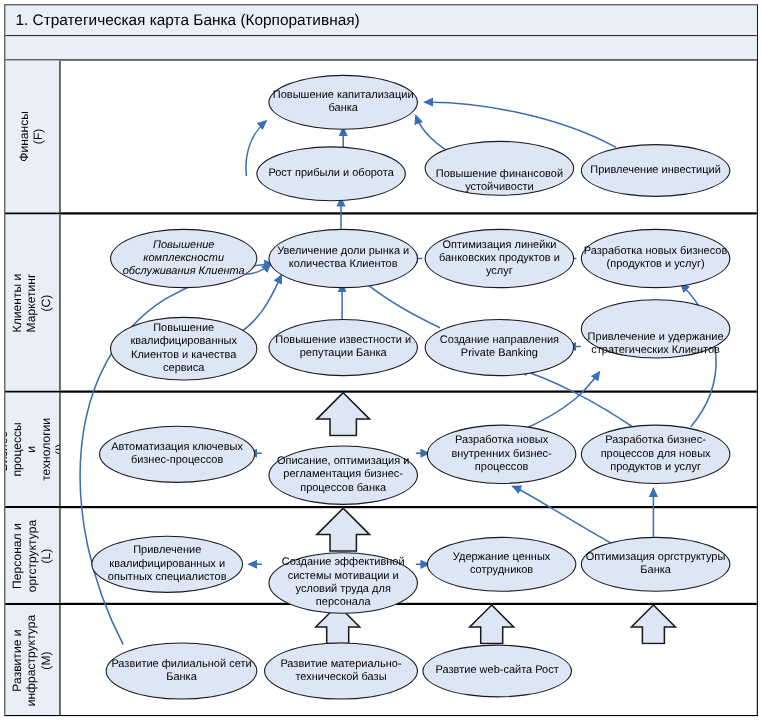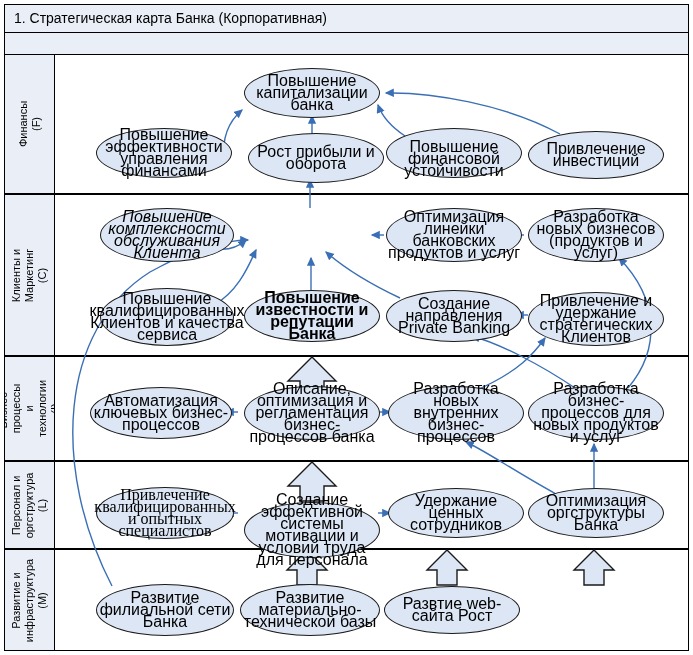--- a/index.html
+++ b/index.html
@@ -24,21 +24,21 @@
             background:#e9eef7;border-right:1px solid #000;box-sizing:border-box;
             display:flex;align-items:center;justify-content:center;overflow:hidden;}
   .rowlabel-inner{transform:rotate(-90deg);white-space:normal;text-align:center;
                   font-size:11px;line-height:13px;color:#000;}
 
   
   #wires{position:absolute;left:0;top:0;width:693px;height:655px;pointer-events:none;}
 
   
   .node{position:absolute;display:flex;align-items:center;justify-content:center;
-        text-align:center;color:#000;font-size:16px;line-height:12px;
+        text-align:center;color:#000;font-size:10px;line-height:12px;
         background:#dce6f4;border:1.3px solid #1a1a1a;border-radius:50%;
         box-sizing:border-box;}
   .node span{display:block;width:128%;}
 
   
   .blockarrow{position:absolute;}
 </style>
 </head>
 <body>
 
@@ -121,69 +121,69 @@
   <svg class="blockarrow" style="left:424px;top:548px;" width="46" height="38" viewBox="0 0 46 38">
     <path d="M23,2 L43,22 L33,22 L33,37 L13,37 L13,22 L3,22 z" fill="#dce6f4" stroke="#1a1a1a" stroke-width="1.4"></path>
   </svg>
   <svg class="blockarrow" style="left:571px;top:548px;" width="46" height="38" viewBox="0 0 46 38">
     <path d="M23,2 L43,22 L33,22 L33,37 L13,37 L13,22 L3,22 z" fill="#dce6f4" stroke="#1a1a1a" stroke-width="1.4"></path>
   </svg>
 
   <div class="node" style="left:244px;top:68px;width:136px;height:50px;">
     <span>Повышение капитализации банка</span>
   </div>
-  <div class="node" style="left:96px;top:128px;width:136px;height:50px;">
-    <span>Повышение эффективности управления финансами</span>
-  </div>
-  <div class="node" style="left:248px;top:133px;width:136px;height:50px;">
+  <div class="node" style="left:233px;top:133px;width:136px;height:50px;">
     <span>Рост прибыли и оборота</span>
   </div>
   <div class="node" style="left:386px;top:128px;width:136px;height:50px;align-items:flex-end;">
     <span>Повышение финансовой устойчивости</span>
   </div>
   <div class="node" style="left:528px;top:131px;width:136px;height:48px;">
     <span>Привлечение инвестиций</span>
   </div>
 
   <div class="node" style="left:100px;top:208px;width:134px;height:54px;font-style:italic;">
     <span>Повышение комплексности обслуживания Клиента</span>
   </div>
+  <div class="node" style="left:244px;top:208px;width:136px;height:54px;">
+    <span>Увеличение доли рынка и количества Клиентов</span>
+  </div>
   <div class="node" style="left:386px;top:208px;width:136px;height:54px;">
     <span>Оптимизация линейки банковских продуктов и услуг</span>
   </div>
   <div class="node" style="left:528px;top:208px;width:136px;height:54px;">
     <span>Разработка новых бизнесов (продуктов и услуг)</span>
   </div>
   <div class="node" style="left:100px;top:288px;width:134px;height:58px;">
     <span>Повышение квалифицированных Клиентов и качества сервиса</span>
   </div>
-  <div class="node" style="left:244px;top:290px;width:136px;height:52px;font-weight:bold;">
+  <div class="node" style="left:244px;top:290px;width:136px;height:52px;">
     <span>Повышение известности и репутации Банка</span>
   </div>
   <div class="node" style="left:386px;top:290px;width:136px;height:52px;">
     <span>Создание направления Private Banking</span>
   </div>
-  <div class="node" style="left:528px;top:292px;width:136px;height:54px;">
+  <div class="node" style="left:528px;top:272px;width:136px;height:54px;align-items:flex-end;">
     <span>Привлечение и удержание стратегических Клиентов</span>
   </div>
 
   <div class="node" style="left:90px;top:387px;width:142px;height:52px;">
     <span>Автоматизация ключевых бизнес-процессов</span>
   </div>
-  <div class="node" style="left:244px;top:386px;width:136px;height:54px;">
+  <div class="node" style="left:244px;top:405px;width:136px;height:54px;">
     <span>Описание, оптимизация и регламентация бизнес-процессов банка</span>
   </div>
   <div class="node" style="left:388px;top:386px;width:136px;height:54px;">
     <span>Разработка новых внутренних бизнес-процессов</span>
   </div>
   <div class="node" style="left:528px;top:386px;width:136px;height:54px;">
     <span>Разработка бизнес-процессов для новых продуктов и услуг</span>
   </div>
 
-  <div class="node" style="left:96px;top:487px;width:138px;height:52px;font-family:Liberation Serif, serif;">
+  <div class="node" style="left:83px;top:487px;width:138px;height:52px;">
     <span>Привлечение квалифицированных и опытных специалистов</span>
   </div>
   <div class="node" style="left:244px;top:502px;width:136px;height:56px;">
     <span>Создание эффективной системы мотивации и условий труда для персонала</span>
   </div>
   <div class="node" style="left:388px;top:488px;width:136px;height:50px;">
     <span>Удержание ценных сотрудников</span>
   </div>
   <div class="node" style="left:528px;top:488px;width:136px;height:50px;">
     <span>Оптимизация оргструктуры Банка</span>

